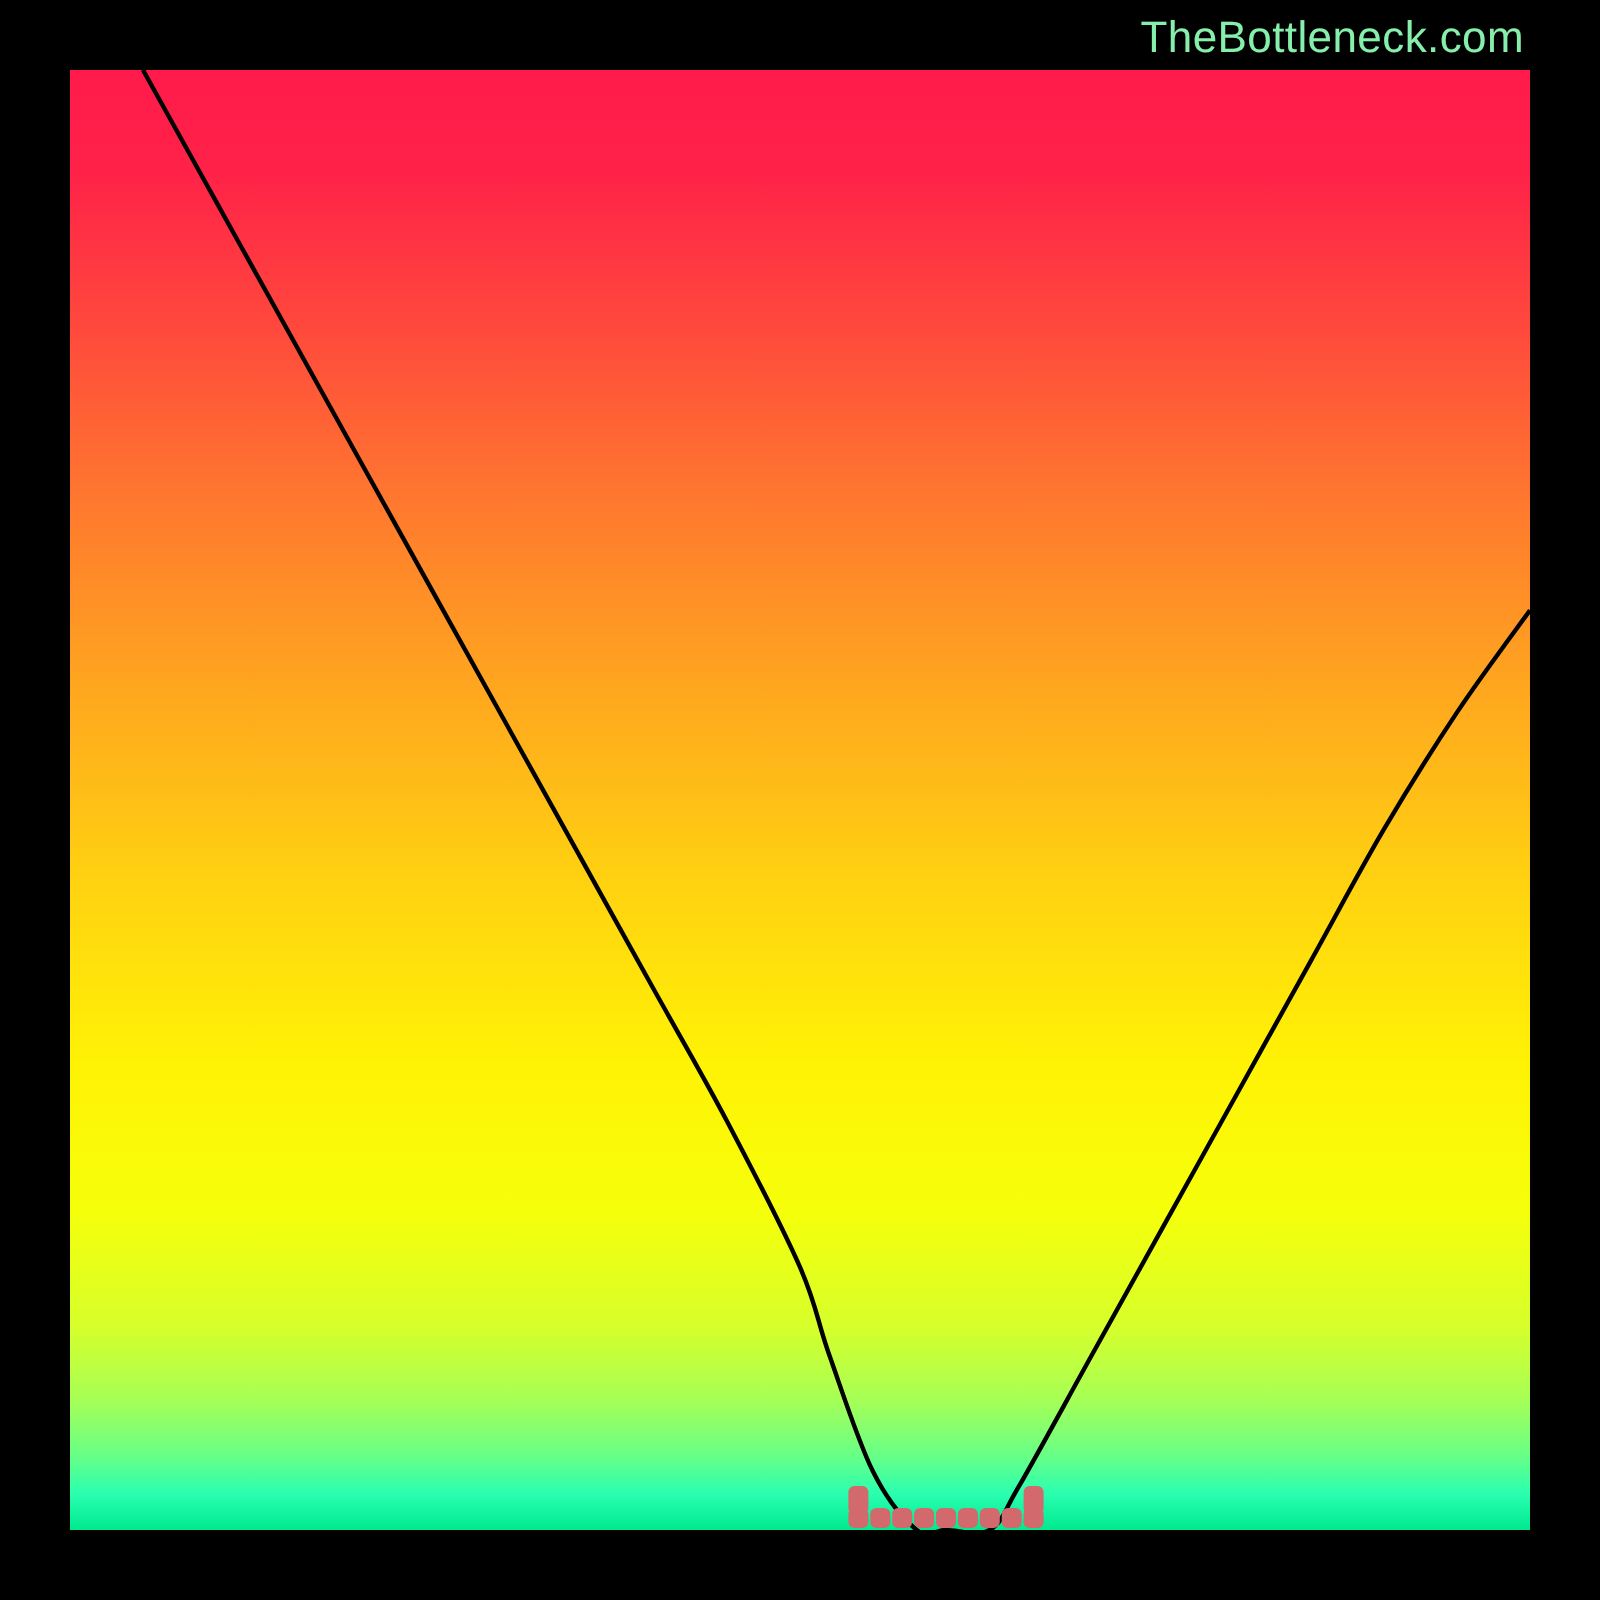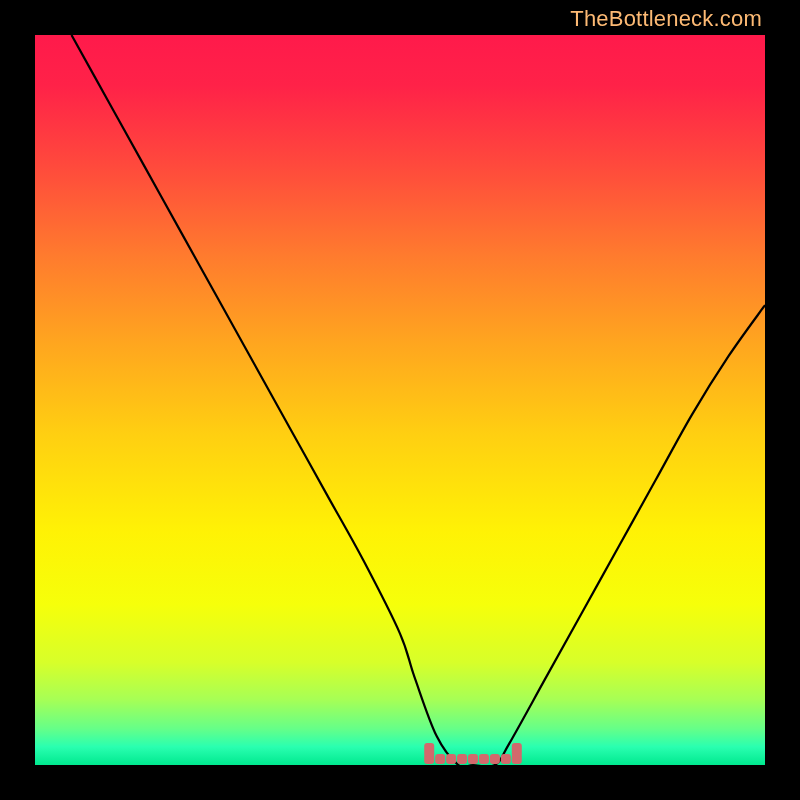--- a/index.html
+++ b/index.html
@@ -31,21 +31,21 @@
     position: absolute;
     left: 0;
     top: 0;
     width: 100%;
     height: 100%;
   }
   .watermark {
     position: absolute;
     top: 6px;
     right: 38px;
-    color: #fdba74;
+    color: #86efac;
     font-size: 22px;
     font-weight: 500;
     letter-spacing: 0.2px;
     text-align: center;
   }
   svg.curve {
     position: absolute;
     left: 0;
     top: 0;
     width: 100%;

